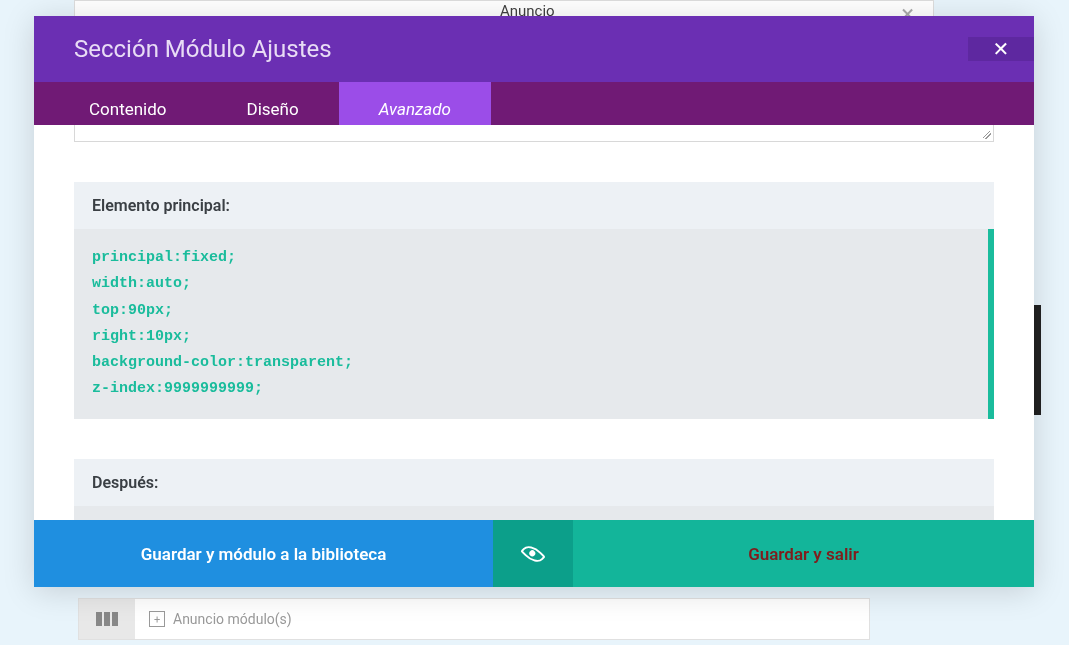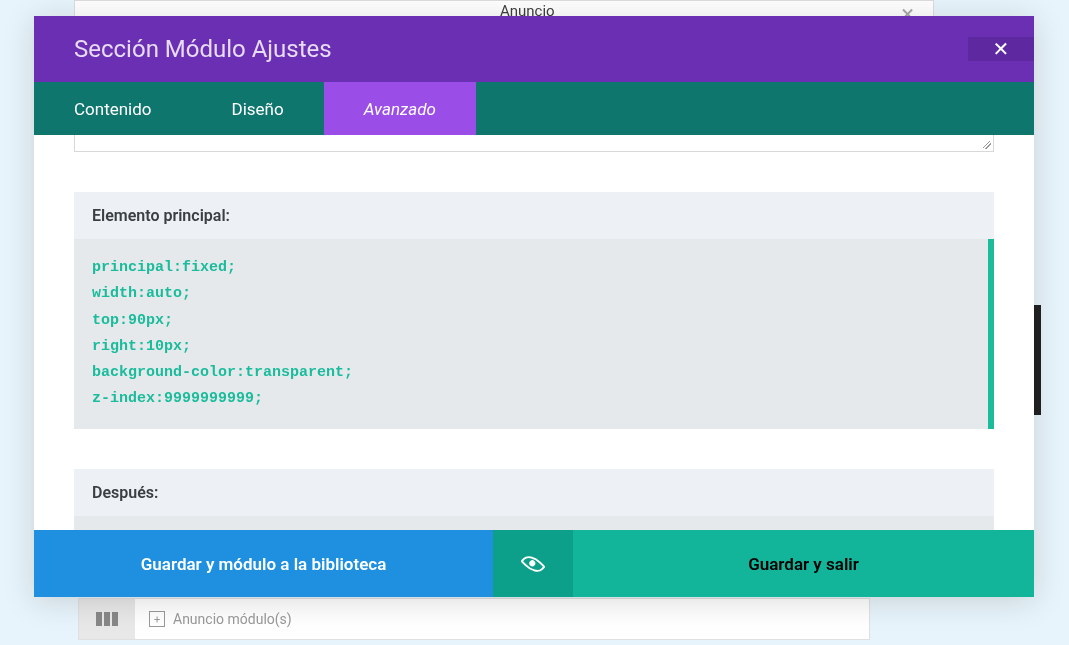--- a/index.html
+++ b/index.html
@@ -119,23 +119,24 @@
       width: 66px;
       background: #5e28a0;
       display: flex;
       align-items: center;
       justify-content: center;
       font-size: 20px;
       color: #fff;
       cursor: pointer;
     }
     .tabs {
-      background: #0f766e;
-      display: flex;
-      height: 53px;
+      background: #701a75;
+      display: flex;
+      height: 43px;
+      padding-left: 15px;
     }
     .tab {
       padding: 17px 40px;
       color: #fff;
       font-size: 17px;
       cursor: pointer;
     }
     .tab.active {
       background: #9b4de8;
       font-style: italic;
@@ -224,21 +225,21 @@
       content: '';
       position: absolute;
       top: 2px; left: 5px;
       width: 6px; height: 6px;
       background: #fff;
       border-radius: 50%;
     }
     .btn-save {
       flex: 1;
       background: #13b59a;
-      color: #000000;
+      color: #7f1d1d;
       display: flex;
       align-items: center;
       justify-content: center;
       font-size: 17px;
       font-weight: 600;
       cursor: pointer;
     }
     .side-handle {
       position: absolute;
       top: 305px;

